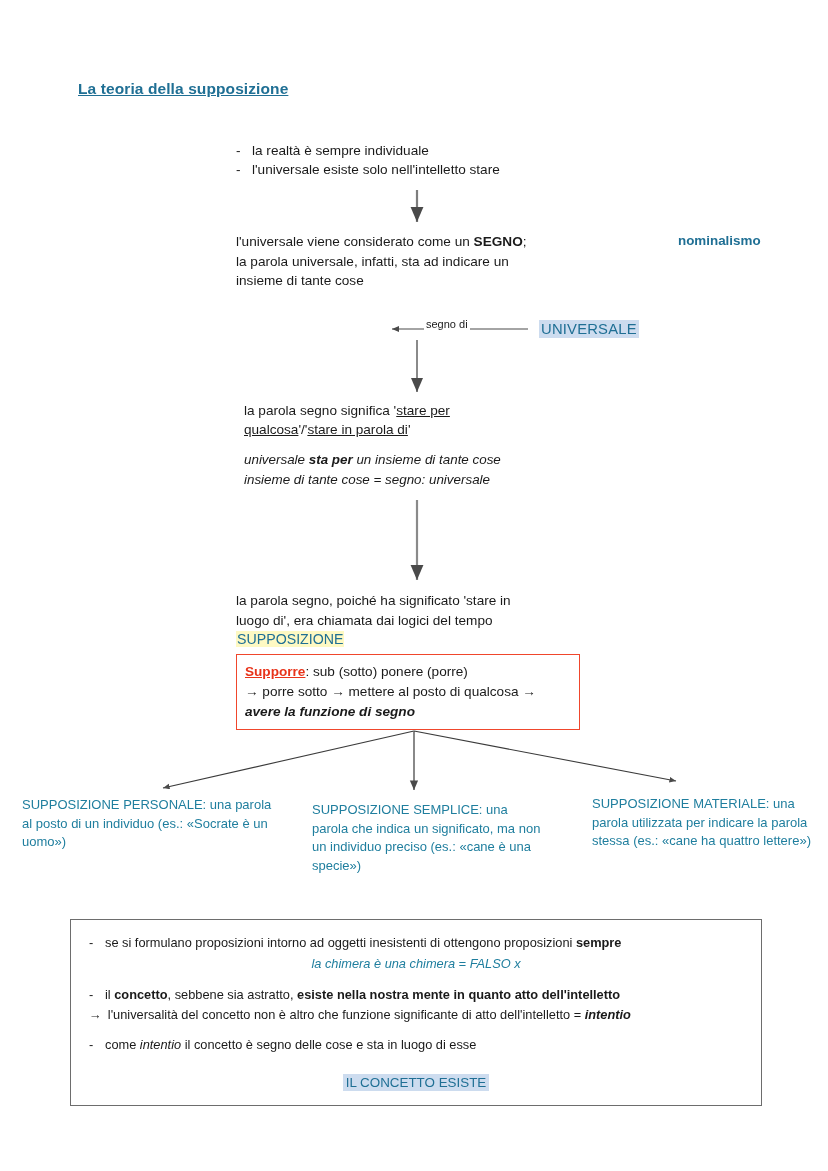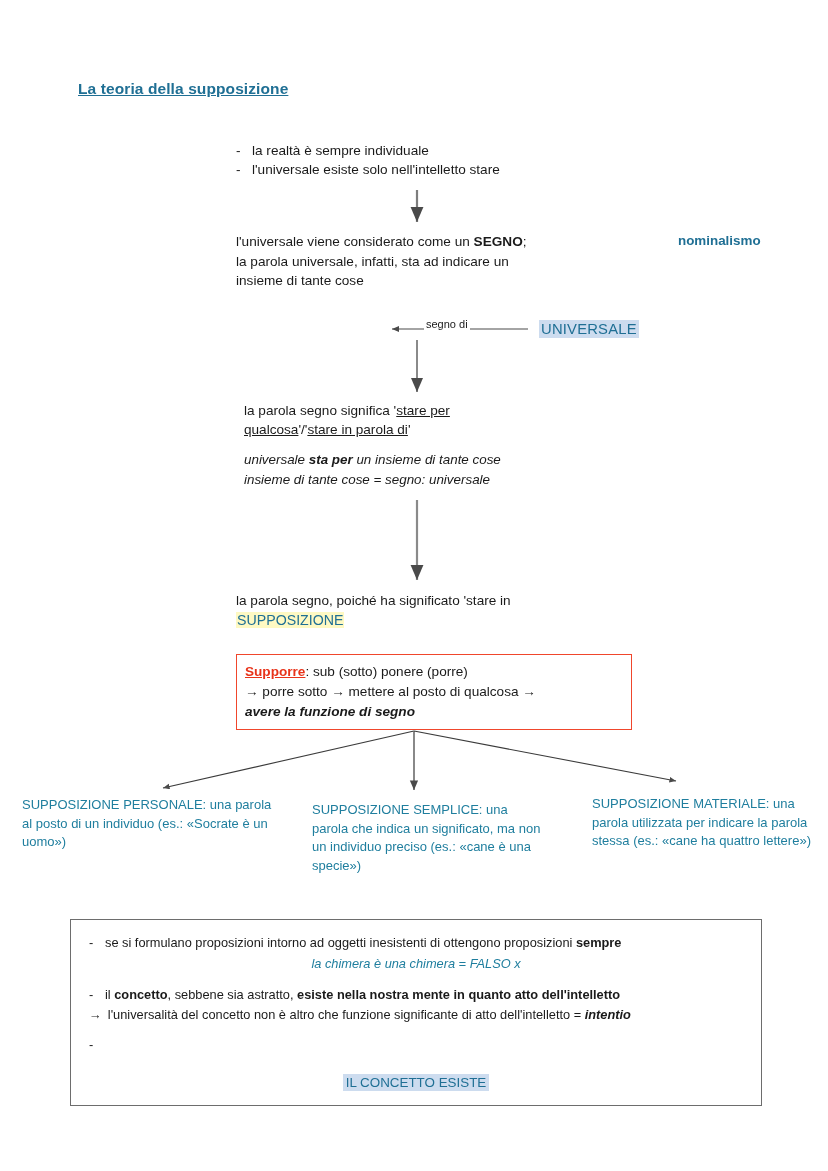--- a/index.html
+++ b/index.html
@@ -146,21 +146,21 @@
     background: #fef9c3;
     color: #1f6f94;
     font-size: 14.2px;
     padding: 0 1px;
   }
 
   
   #red-box {
     left: 236px;
     top: 654px;
-    width: 396px;
+    width: 344px;
     height: 76px;
     border: 1.4px solid #f0462c;
     box-sizing: border-box;
     padding: 7px 8px 0 8px;
     font-size: 13.6px;
     line-height: 20px;
   }
   #red-box .supporre {
     color: #e8331a;
     font-weight: bold;
@@ -278,20 +278,21 @@
     <div><span class="u">qualcosa</span><span>'/'</span><span class="u">stare in parola di</span><span>'</span></div>
   </div>
 
   <div class="abs" id="block-italic">
     <div><span>universale </span><b>sta per</b><span> un insieme di tante cose</span></div>
     <div>insieme di tante cose = segno: universale</div>
   </div>
 
   <div class="abs" id="block-supposizione">
     <div>la parola segno, poiché ha significato 'stare in</div>
+    <div>luogo di', era chiamata dai logici del tempo</div>
     <div><span class="hl">SUPPOSIZIONE</span></div>
   </div>
 
   <div class="abs" id="red-box">
     <div><span class="supporre">Supporre</span><span>: sub (sotto) ponere (porre)</span></div>
     <div>→ porre sotto → mettere al posto di qualcosa →</div>
     <div class="bi">avere la funzione di segno</div>
   </div>
 
   <div class="abs supp-col" id="supp-personale">SUPPOSIZIONE PERSONALE: una parola al posto di un individuo (es.: «Socrate è un uomo»)</div>
@@ -313,20 +314,21 @@
 
     <div class="arrow-row">
       <span>→</span>
       <span><span>l'universalità del concetto non è altro che funzione significante di atto dell'intelletto = </span><b><i>intentio</i></b></span>
     </div>
 
     <div class="gap"></div>
 
     <div class="row">
       <span class="dash">-</span>
+      <span><span>come </span><i>intentio</i><span> il concetto è segno delle cose e sta in luogo di esse</span></span>
     </div>
 
     <div class="concetto-final">
       <span>IL CONCETTO ESISTE</span>
     </div>
   </div>
 
 </div>
 
 </body></html>

